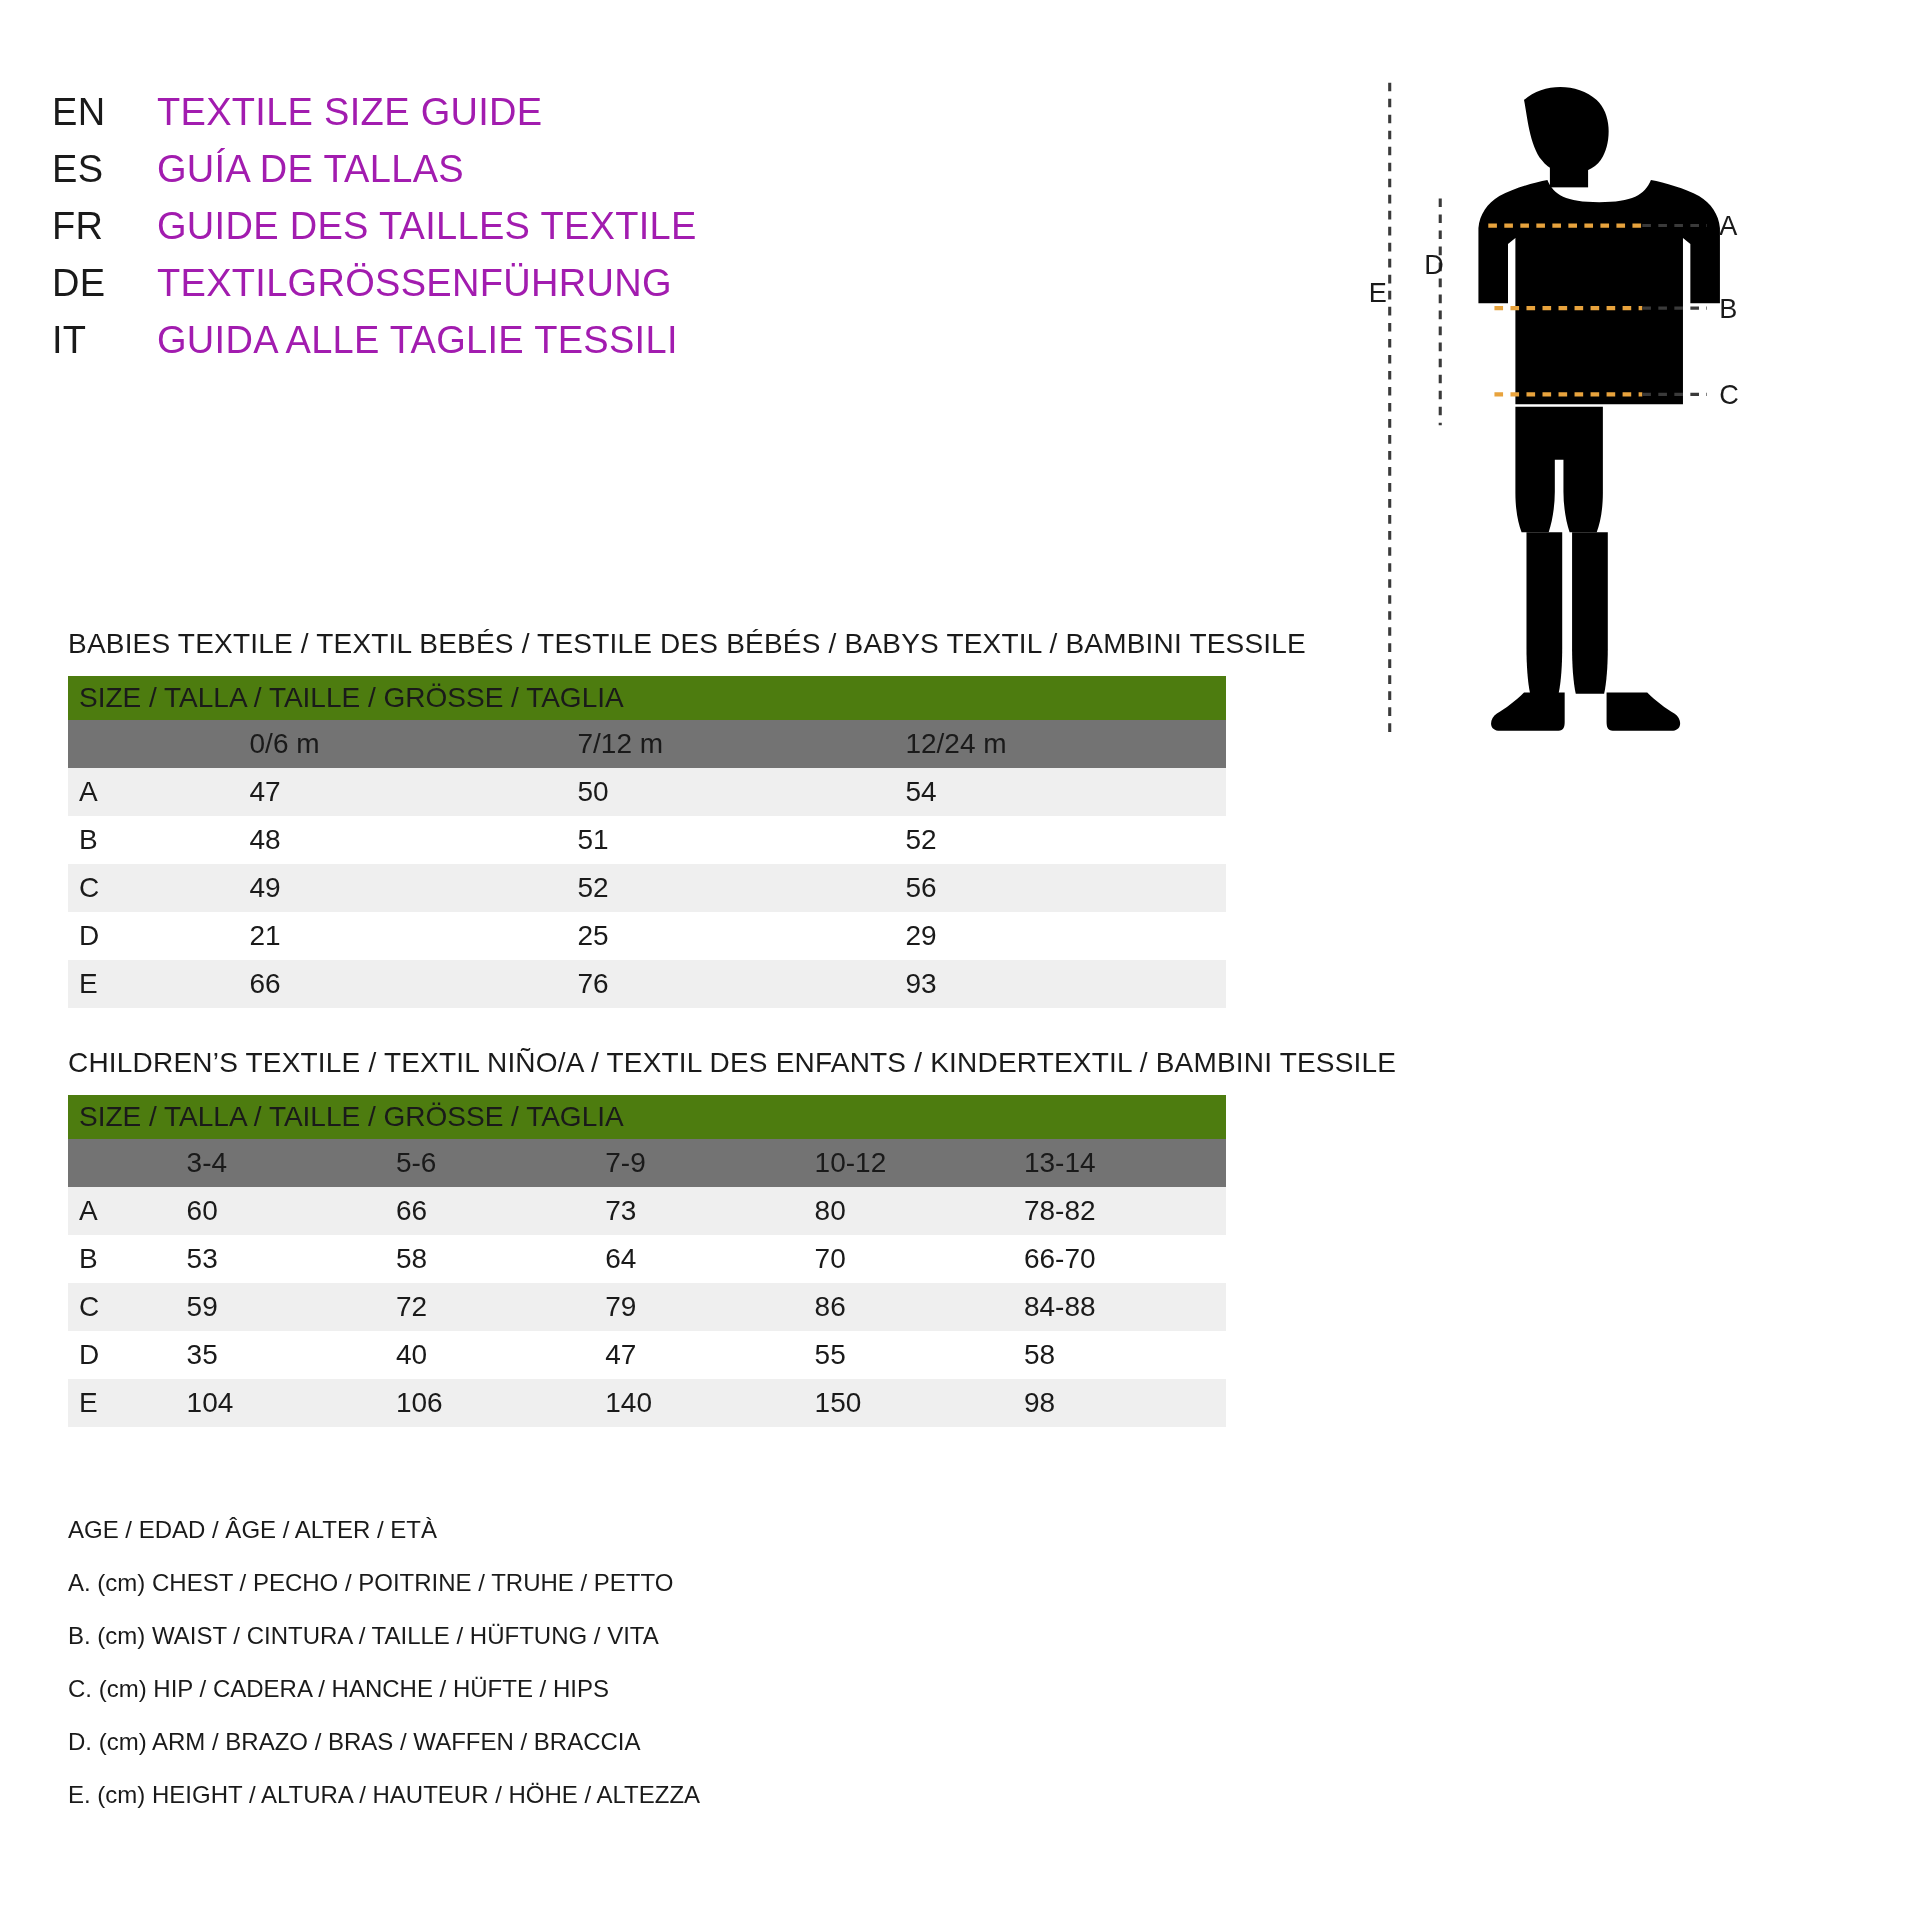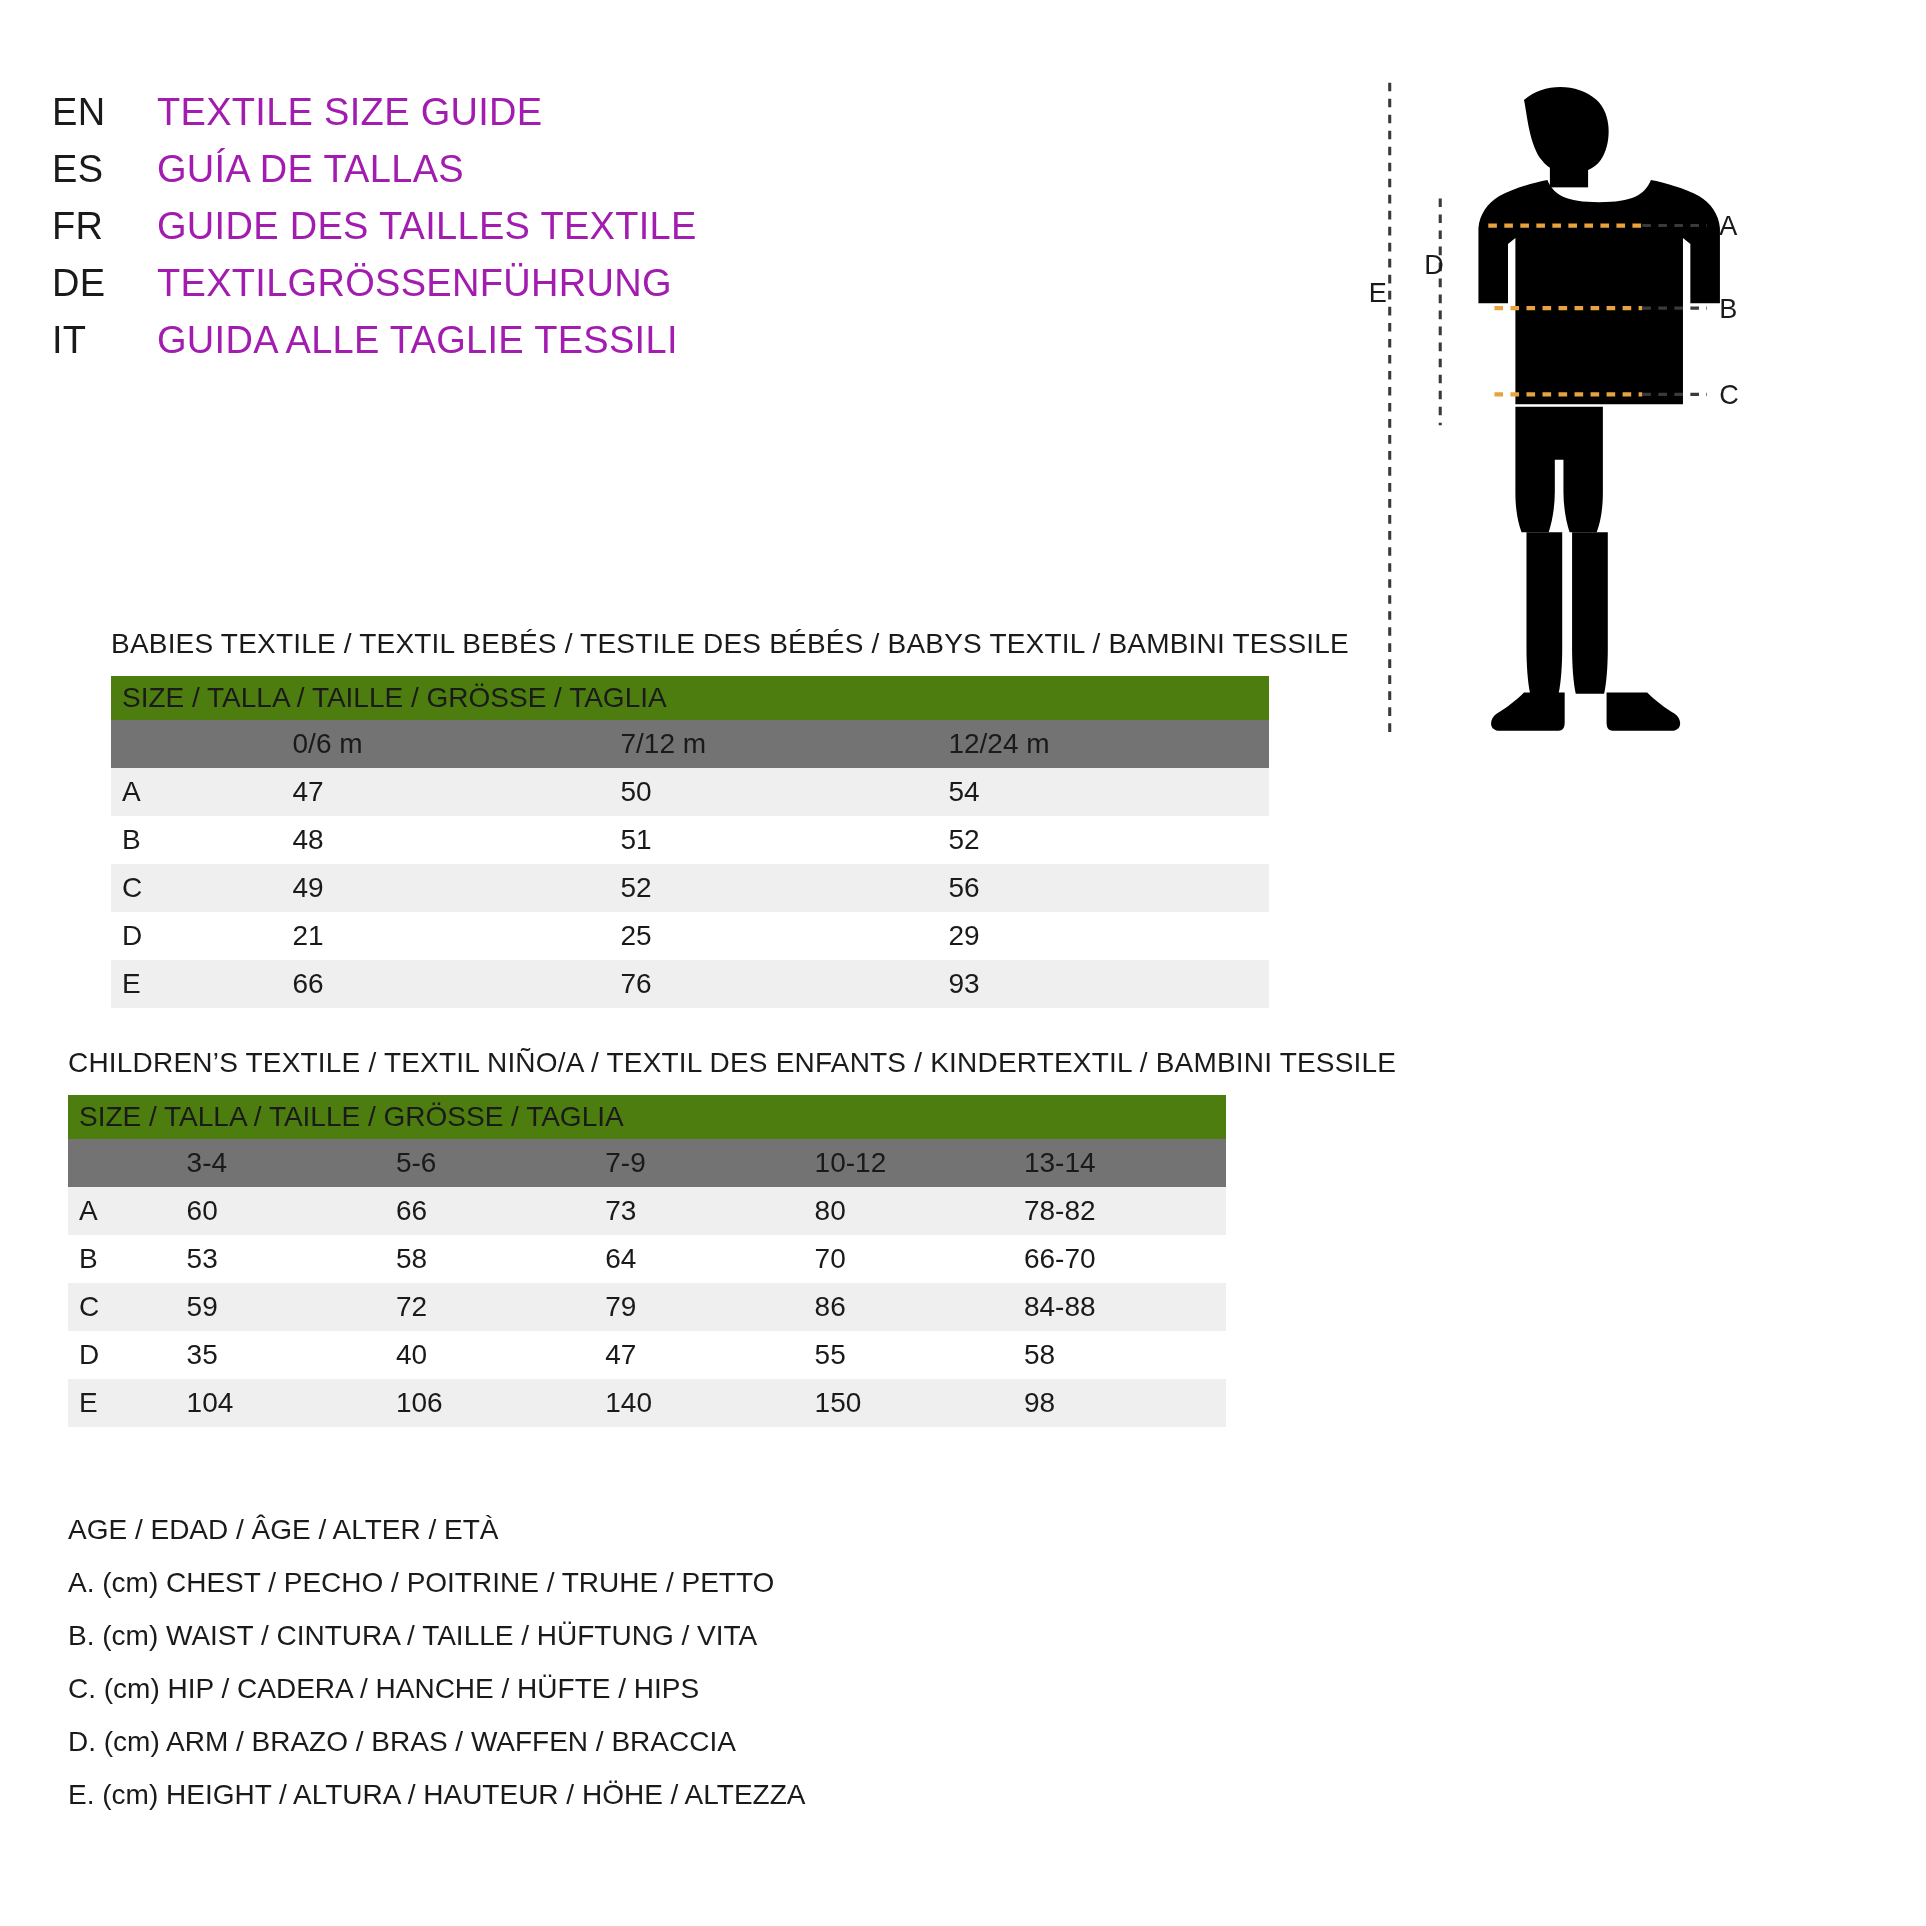--- a/index.html
+++ b/index.html
@@ -101,26 +101,26 @@
   
   #babies-table { width: 1158px; margin-top: 16px; }
   #babies-table col.c-label { width: 111px; }
   #babies-table col.c-data  { width: 209px; }
 
   
   #children-table { width: 1158px; margin-top: 16px; }
   #children-table col.c-label { width: 111px; }
   #children-table col.c-data  { width: 209px; }
 
-  .babies-wrap { position: absolute; left: 68px; top: 628px; margin-left: 43px; }
+  .babies-wrap { position: absolute; left: 68px; top: 628px; }
   .children-wrap { position: absolute; left: 68px; top: 1047px; }
   .legend-wrap { position: absolute; left: 68px; top: 1503px; }
 
   .legend-line {
-    font-size: 28px;
+    font-size: 24px;
     color: #1a1a1a;
     height: 53px;
     line-height: 53px;
     white-space: nowrap;
   }
 </style>
 </head>
 <body>
 
 <div class="page">

